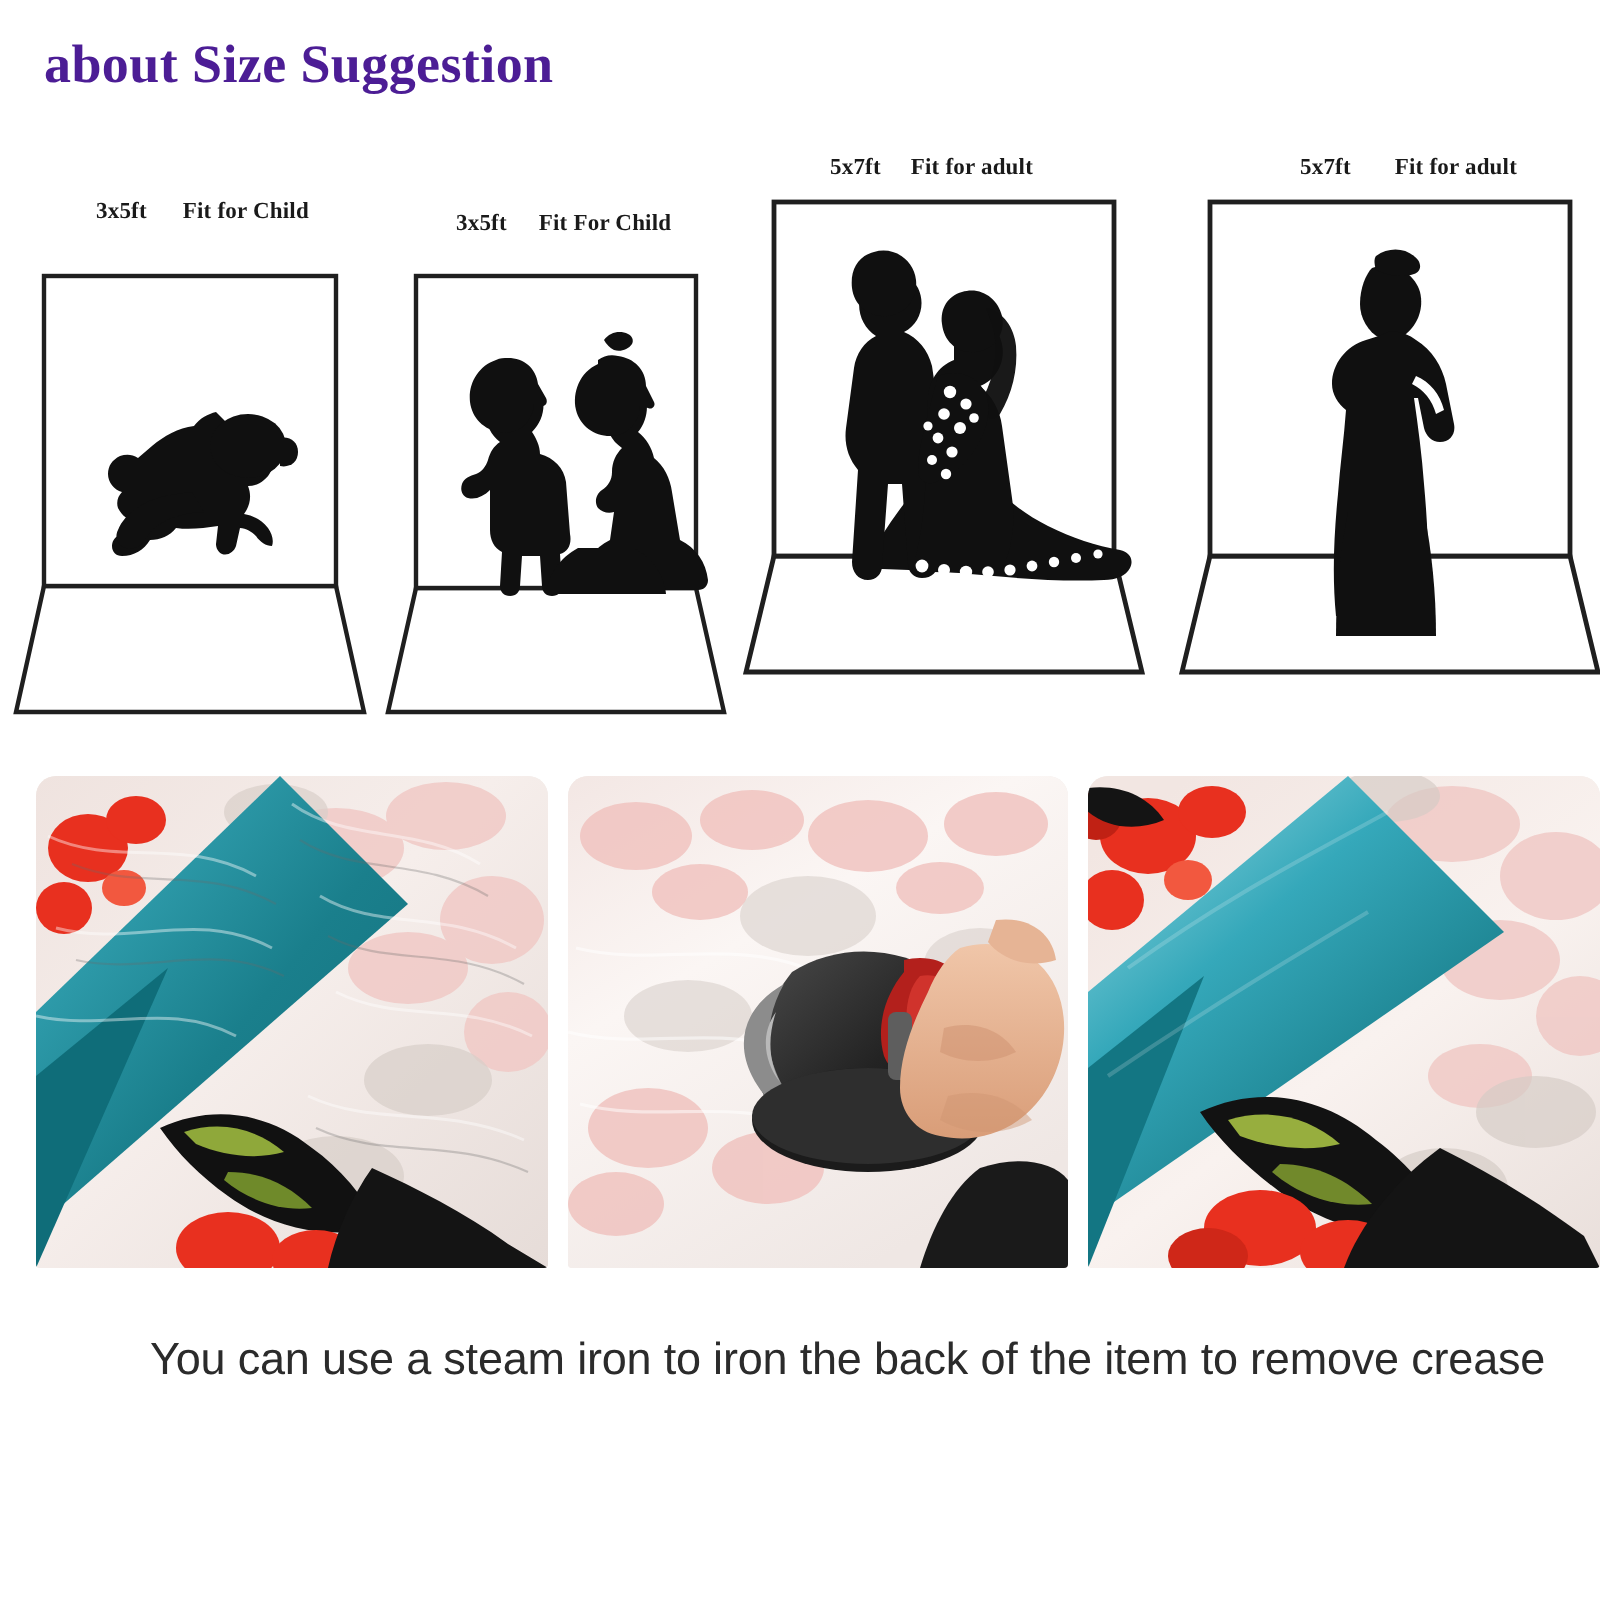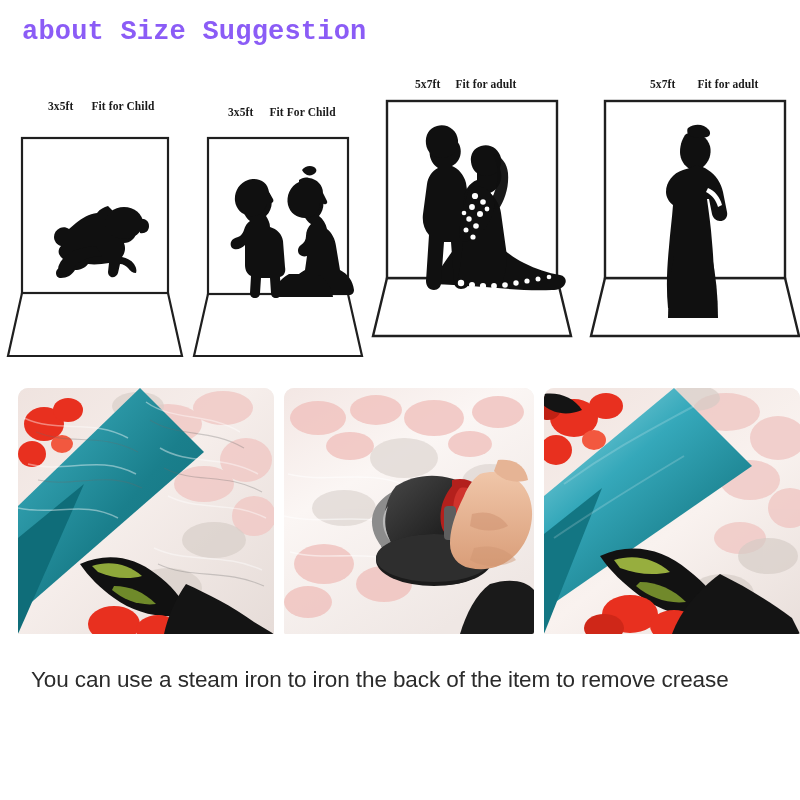--- a/index.html
+++ b/index.html
@@ -7,23 +7,23 @@
     width:800px;height:800px;
     background:#ffffff;
     font-family:"Liberation Sans", sans-serif;
     overflow:hidden;
     position:relative;
   }
   .page{position:relative;width:800px;height:800px;}
 
   
   .heading{
-    font-family:Liberation Mono, monospace;
+    font-family:Liberation Serif, serif;
     font-weight:bold;
-    color:#8b5cf6;
+    color:#4c1d95;
     position:absolute;
     letter-spacing:0.2px;
   }
   #heading-size{left:22px;top:17px;font-size:27px;}
   #heading-wrinkles{left:22px;top:345px;font-size:26px;}
 
   
   #size-row{position:absolute;left:0;top:78px;width:800px;height:250px;}
   .size-panel{position:absolute;top:0;height:250px;}
   .panel-caption{
@@ -51,21 +51,21 @@
 
   
   #wrinkle-note{
     position:absolute;left:31px;top:662px;width:750px;
     font-family:"Liberation Sans", sans-serif;
     font-size:22.5px;
     line-height:36px;
     color:#2b2b2b;
     letter-spacing:-0.1px;
   }
-  #wrinkle-note .line{display:block;}
+  #wrinkle-note .line{display:block;margin-left:44px;}
 </style>
 </head>
 <body>
 
 <div class="page">
 
   <div class="heading" id="heading-size">about Size Suggestion</div>
 
   <div id="size-row">
 

